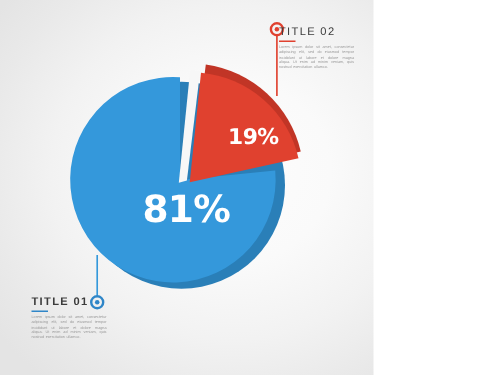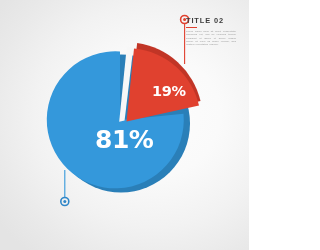--- a/index.html
+++ b/index.html
@@ -29,21 +29,21 @@
   .callout {
     position: absolute;
   }
   #callout-02 {
     left: 186px;
     top: 16px;
     width: 60px;
   }
   #callout-02 .cap {
     font-size: 7.4px;
-    font-weight: bold;
+    font-weight: normal;
     letter-spacing: 0.9px;
     color: #3b3b3b;
     line-height: 9px;
     white-space: nowrap;
   }
   #callout-02 .rule {
     width: 11px;
     height: 1.2px;
     background: #e0412f;
     margin: 1.6px 0 2.2px 0;
@@ -136,14 +136,19 @@
     <circle cx="64.8" cy="201.5" r="4.0" fill="none" stroke="#2f86c8" stroke-width="1.6"></circle>
     <circle cx="64.8" cy="201.5" r="1.5" fill="#2f86c8"></circle>
   </svg>
 
   <div class="callout" id="callout-02">
     <div class="cap">TITLE 02</div>
     <div class="rule" style="background: rgb(224, 65, 47);"></div>
     <div class="body">Lorem ipsum dolor sit amet, consectetur adipiscing elit, sed do eiusmod tempor incididunt ut labore et dolore magna aliqua. Ut enim ad minim veniam, quis nostrud exercitation ullamco.</div>
   </div>
 
+  <div class="callout" id="callout-01">
+    <div class="cap">TITLE 01</div>
+    <div class="rule" style="background: rgb(47, 134, 200);"></div>
+    <div class="body">Lorem ipsum dolor sit amet, consectetur adipiscing elit, sed do eiusmod tempor incididunt ut labore et dolore magna aliqua. Ut enim ad minim veniam, quis nostrud exercitation ullamco.</div>
+  </div>
 
 </div>
 
 </body></html>

